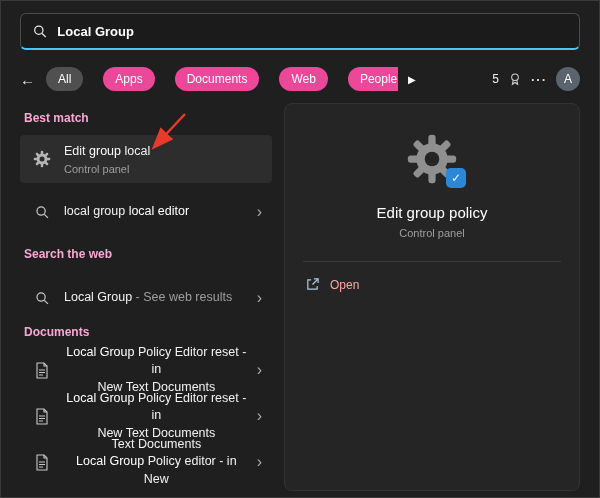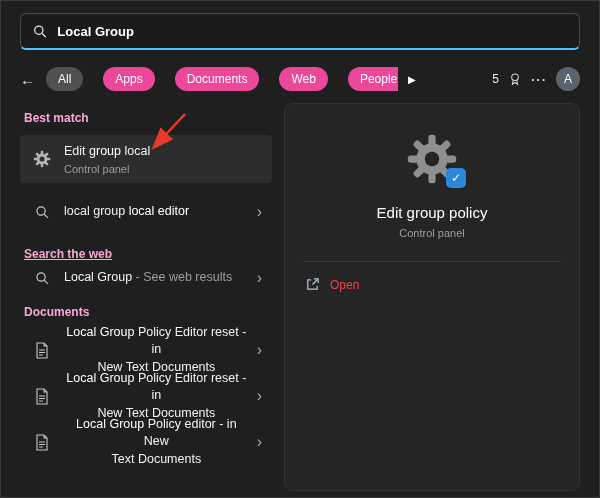--- a/index.html
+++ b/index.html
@@ -36,21 +36,21 @@
   .count { font-size:12px; color:#eee; }
   .more { font-size:13px; font-weight:bold; color:#ddd; letter-spacing:1px; cursor:pointer; }
   .avatar {
     width:24px; height:24px; border-radius:50%; background:#5a646e; color:#fff;
     font-size:12px; display:flex; align-items:center; justify-content:center; cursor:pointer;
   }
 
   
   .left-col { position:absolute; left:20px; top:103px; width:252px; padding-top:8px; }
   .section-header { font-size:12px; font-weight:700; color:#f9a8d4; margin:0 4px 10px; height:14px; }
-  .hdr2 { margin-top:12px; margin-bottom:0;text-decoration:underline; }
+  .hdr2 { margin-top:12px; margin-bottom:20px; }
   .hdr3 { margin-top:10px; margin-bottom:8px; }
   .list-item { display:flex; align-items:center; padding:0 10px 0 12px; border-radius:4px; cursor:pointer; }
   .list-item .icon { width:20px; display:flex; justify-content:center; margin-right:12px; flex:none; }
   .best { background:#2d2d2d; height:48px; margin-bottom:6px; }
   .sugg { height:46px; }
   .webitem { height:34px;text-align:center; }
   .doc { height:46px;text-align:center; }
   .item-title { font-size:12.5px; color:#f2f2f2; line-height:1.4; }
   .item-title .b { font-weight:normal; color:#fff; }
   .item-sub { font-size:11px; color:#9e9e9e; margin-top:3px; }
@@ -65,21 +65,21 @@
   }
   .gear-wrap { position:relative; margin-top:26px; width:58px; height:58px; }
   .badge {
     position:absolute; right:-5px; bottom:0px; width:20px; height:20px;
     background:#2b87d8; border-radius:5px; color:#fff; font-size:12px; font-weight:bold;
     display:flex; align-items:center; justify-content:center;
   }
   .preview-title { font-size:15px; color:#fff; margin-top:16px; }
   .preview-sub { font-size:11px; color:#9e9e9e; margin-top:6px; }
   .divider { width:calc(100% - 36px); height:1px; background:#3b3b3b; margin-top:22px; }
-  .open-row { align-self:flex-start; display:flex; align-items:center; gap:10px; margin:15px 0 0 20px; font-size:12px; color:#ef4444; cursor:pointer; }
+  .open-row { align-self:flex-start; display:flex; align-items:center; gap:10px; margin:15px 0 0 20px; font-size:12px; color:#fca5a5; cursor:pointer; }
 
   .annotation { position:absolute; left:0; top:0; pointer-events:none; z-index:30; }
 </style>
 </head>
 <body>
 
 <div class="frame"></div>
 
 <div class="search-bar">
   <svg width="15" height="15" viewBox="0 0 16 16">
@@ -200,22 +200,22 @@
     <span class="icon">
       <svg width="14" height="17" viewBox="0 0 14 17">
         <path d="M2 1 h7 l3 3 v12 h-10 z" fill="none" stroke="#c8c8c8" stroke-width="1.1"></path>
         <path d="M9 1 v3 h3" fill="none" stroke="#c8c8c8" stroke-width="1.1"></path>
         <line x1="4" y1="8" x2="10" y2="8" stroke="#c8c8c8" stroke-width="1"></line>
         <line x1="4" y1="10.5" x2="10" y2="10.5" stroke="#c8c8c8" stroke-width="1"></line>
         <line x1="4" y1="13" x2="8" y2="13" stroke="#c8c8c8" stroke-width="1"></line>
       </svg>
     </span>
     <div>
+      <div class="item-title">Text Documents</div>
       <div class="item-title"><span class="b">Local Group</span><span> Policy editor - in New</span></div>
-      <div class="item-title">Text Documents</div>
     </div>
     <span class="chevron">›</span>
   </div>
 
 </div>
 
 <div class="preview">
   <div class="gear-wrap">
     <svg width="58" height="58" viewBox="0 0 24 24">
       <g fill="#8f8f8f">

